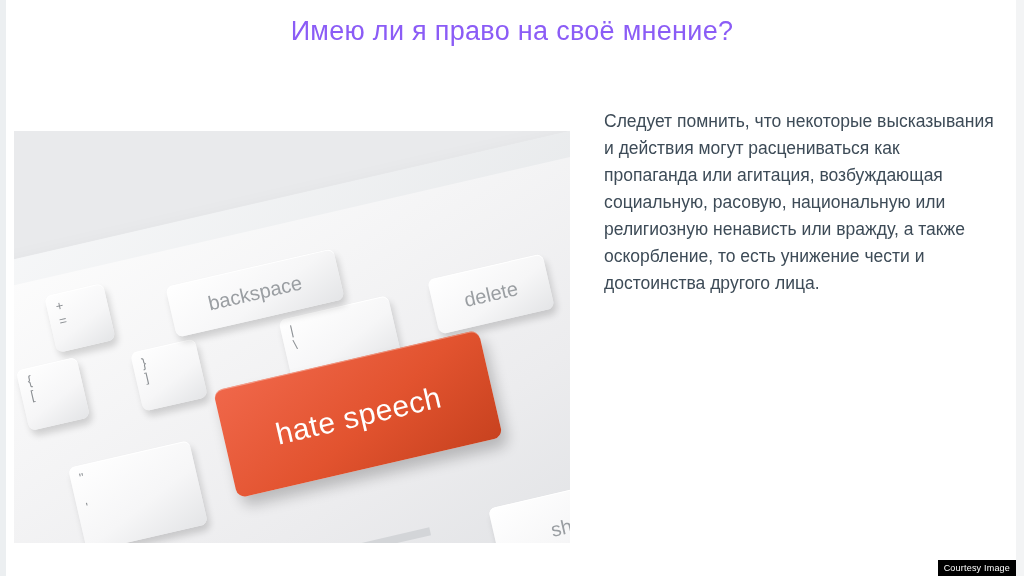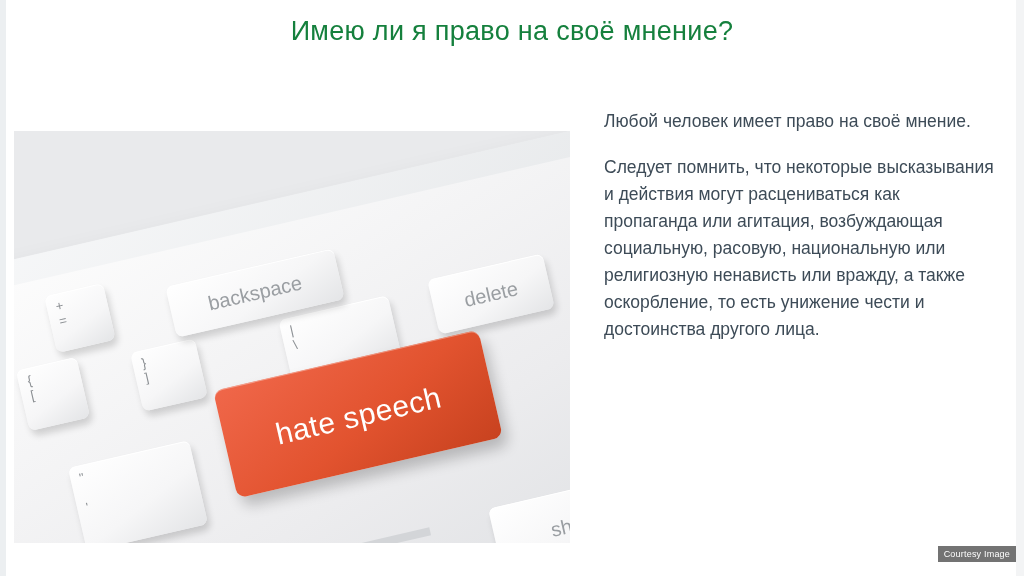--- a/index.html
+++ b/index.html
@@ -34,21 +34,21 @@
     width: 8px; height: 576px;
     background: #f3f4f5;
   }
   .slide-title {
     position: absolute;
     left: 0;
     top: 16px;
     width: 1024px;
     text-align: center;
     font-size: 27px;
-    color: #15803d;
+    color: #8b5cf6;
     letter-spacing: 0.3px;
     font-weight: 400;
   }
 
   
   .photo {
     position: absolute;
     left: 14px;
     top: 131px;
     width: 556px;
@@ -148,22 +148,22 @@
     font-size: 17.5px;
     line-height: 27px;
     margin: 0 0 19px 0;
   }
   .para:last-child { margin-bottom: 0; }
 
   
   .credit {
     position: absolute;
     right: 8px;
-    bottom: 14px;
-    background: #737373;
+    bottom: 0;
+    background: #000000;
     color: #ffffff;
     font-size: 9px;
     padding: 3px 6px;
     letter-spacing: 0.2px;
   }
 </style>
 </head>
 <body>
 
 <div class="slide">
@@ -203,18 +203,17 @@
     <div class="key key-shift">
       <span>shift</span>
     </div>
 
     <div class="key-hate">
       <span>hate speech</span>
     </div>
   </div>
 
   <div class="text-col">
-    <p class="para">Любой человек имеет право на своё мнение.</p>
     <p class="para">Следует помнить, что некоторые высказывания и действия могут расцениваться как пропаганда или агитация, возбуждающая социальную, расовую, национальную или религиозную ненависть или вражду, а также оскорбление, то есть унижение чести и достоинства другого лица.</p>
   </div>
 
   <div class="credit">Courtesy Image</div>
 </div>
 
 </body></html>

